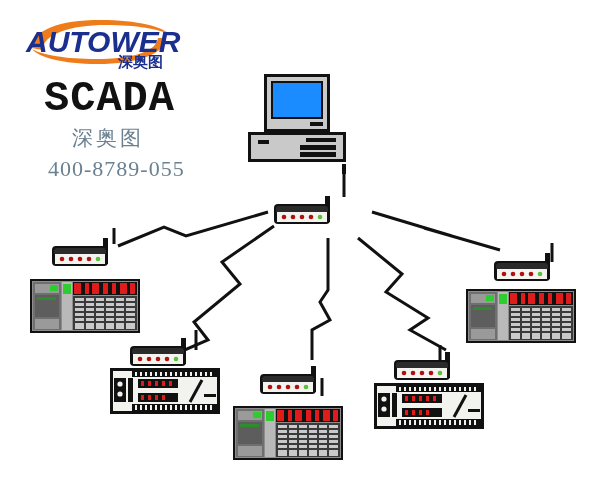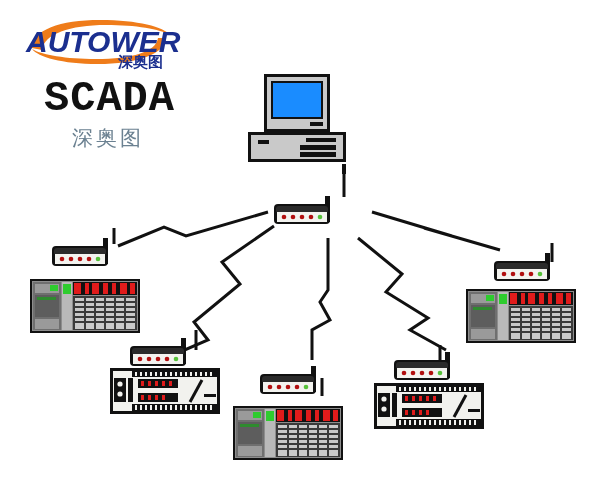--- a/index.html
+++ b/index.html
@@ -76,20 +76,21 @@
       <path d="M152 24 C152 40, 122 50, 84 50 C48 50, 24 43, 18 35 C28 41, 52 45, 82 45 C118 45, 142 38, 144 24 Z" fill="#ef7c1a"></path>
 
       <text x="12" y="38" font-family="Liberation Sans, sans-serif" font-size="30" font-weight="bold" font-style="italic" fill="#1b2f8f">AUTOWER</text>
 
       <text x="104" y="53" font-family="DejaVu Sans, sans-serif" font-size="15" font-weight="bold" fill="#1b2f8f">深奥图</text>
     </svg>
   </div>
 
   <div class="scada-title">SCADA</div>
   <div class="scada-cn">深奥图</div>
+  <div class="scada-phone">400-8789-055</div>
 
   <svg id="links" viewBox="0 0 600 480">
     <g fill="none" stroke="#111111" stroke-width="3" stroke-linecap="butt" stroke-linejoin="miter">
 
       <path d="M344 166 L344 197"></path>
 
       <path d="M268 212 L186 236 L164 227 L118 246"></path>
       <path d="M114 244 L114 228"></path>
 
       <path d="M372 212 L452 236 L424 228 L500 250"></path>

